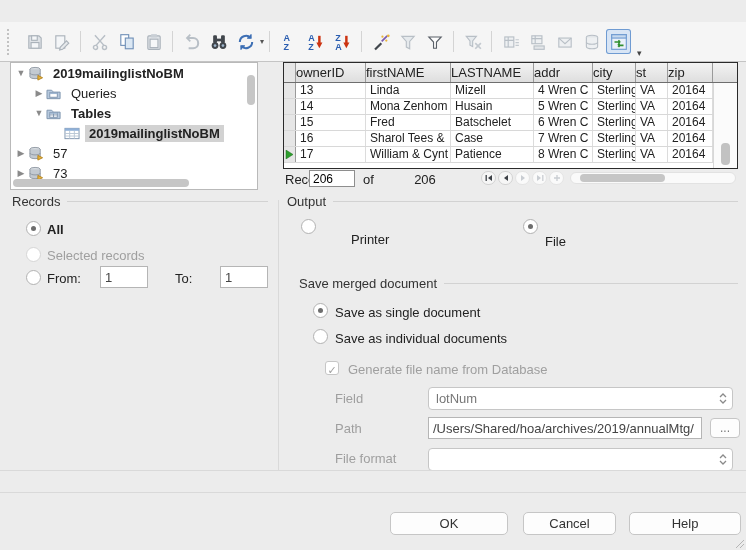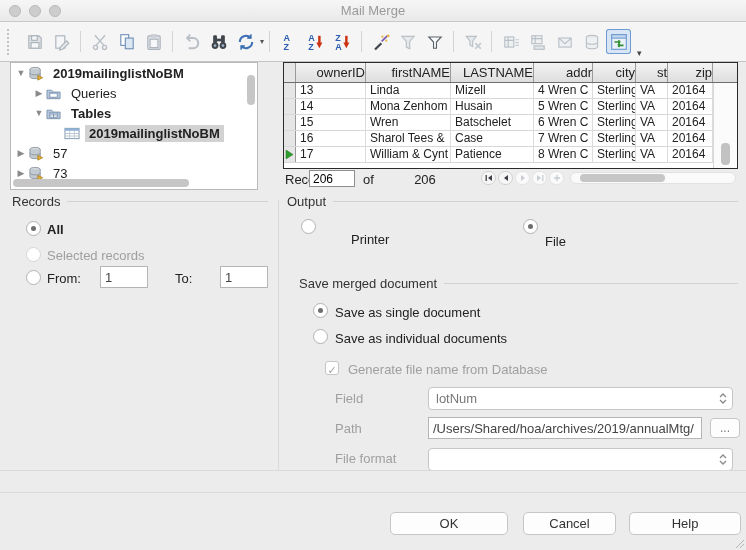--- a/index.html
+++ b/index.html
@@ -31,21 +31,21 @@
   .tree-label{font-size:13px;padding:1px 4px;}
   .tree-label.bold{font-weight:bold;}
   .tree-label.selected{background:#d2d2d2;}
   .tree-vthumb{position:absolute;right:2px;top:12px;width:8px;height:30px;background:#c6c6c6;border-radius:4px;}
   .tree-hthumb{position:absolute;left:2px;bottom:2px;height:8px;width:176px;background:#c6c6c6;border-radius:4px;}
 
   
   .grid{position:absolute;left:283px;top:62px;width:455px;height:107px;background:#fff;border:1px solid #2a2a2a;box-sizing:border-box;}
   .grid-header{display:flex;height:20px;background:linear-gradient(#f3f3f3,#dedede);border-bottom:1px solid #6e6e6e;box-sizing:border-box;}
   .gh-corner{width:12px;border-right:1px solid #9a9a9a;background:#e6e6e6;box-sizing:border-box;flex:none;}
-  .gh-cell{border-right:1px solid #9a9a9a;box-sizing:border-box;text-align:right;line-height:19px;font-size:13px;overflow:hidden;white-space:nowrap;flex:none;}
+  .gh-cell{border-right:1px solid #9a9a9a;box-sizing:border-box;text-align:left;line-height:19px;font-size:13px;overflow:hidden;white-space:nowrap;flex:none;}
   .grid-row{display:flex;height:16px;border-bottom:1px solid #d8d8d8;box-sizing:border-box;}
   .gr-head{width:12px;background:#e6e6e6;border-right:1px solid #9a9a9a;box-sizing:border-box;display:flex;align-items:center;justify-content:center;flex:none;}
   .gr-head svg{width:9px;height:9px;}
   .gr-cell{border-right:1px solid #dcdcdc;box-sizing:border-box;padding-left:4px;font-size:12px;line-height:15px;white-space:nowrap;overflow:hidden;flex:none;}
   .grid-vscroll{position:absolute;right:0;top:20px;bottom:0;width:24px;border-left:1px solid #d8d8d8;background:#fbfbfb;box-sizing:border-box;}
   .grid-vthumb{position:absolute;left:7px;bottom:3px;width:9px;height:22px;background:#c2c2c2;border-radius:4px;}
 
   
   .record-bar{position:absolute;left:283px;top:169px;width:455px;height:20px;font-size:13px;}
   .rb-label{position:absolute;left:2px;top:3px;}
@@ -82,28 +82,20 @@
 
   .btn{position:absolute;height:23px;background:#fdfdfd;border:1px solid #c6c6c6;border-radius:5px;text-align:center;line-height:21px;font-size:13px;color:#333;box-sizing:border-box;}
 
   .resize-grip{position:absolute;right:2px;bottom:2px;width:10px;height:10px;}
 </style>
 </head>
 <body>
 
 <div class="window">
 
-  <div class="titlebar">
-    <div class="traffic">
-      <div class="light"></div>
-      <div class="light"></div>
-      <div class="light"></div>
-    </div>
-    <div class="title">Mail Merge</div>
-  </div>
 
   <div class="toolbar" id="toolbar">
       <div class="tb-handle"></div>
       <div class="tb-btn disabled">
         <span>
           <svg viewBox="0 0 16 16">
             <path d="M2.5 2.5h9l2 2v9h-11z" fill="#dfe3e7" stroke="#aab2ba"></path>
             <rect x="5" y="2.5" width="5" height="4" fill="#f4f6f8" stroke="#aab2ba"></rect>
             <rect x="4.5" y="8.5" width="7" height="5" fill="#f4f6f8" stroke="#aab2ba"></rect>
           </svg>
@@ -394,21 +386,21 @@
         <div class="gr-cell" style="width:85px">Mona Zenhom</div>
         <div class="gr-cell" style="width:83px">Husain</div>
         <div class="gr-cell" style="width:59px">5 Wren C</div>
         <div class="gr-cell" style="width:43px">Sterling</div>
         <div class="gr-cell" style="width:32px">VA</div>
         <div class="gr-cell" style="width:45px">20164</div>
       </div>
       <div class="grid-row">
         <div class="gr-head"></div>
         <div class="gr-cell" style="width:70px">15</div>
-        <div class="gr-cell" style="width:85px">Wren</div>
+        <div class="gr-cell" style="width:85px">Fred</div>
         <div class="gr-cell" style="width:83px">Batschelet</div>
         <div class="gr-cell" style="width:59px">6 Wren C</div>
         <div class="gr-cell" style="width:43px">Sterling</div>
         <div class="gr-cell" style="width:32px">VA</div>
         <div class="gr-cell" style="width:45px">20164</div>
       </div>
       <div class="grid-row">
         <div class="gr-head"></div>
         <div class="gr-cell" style="width:70px">16</div>
         <div class="gr-cell" style="width:85px">Sharol Tees &amp;</div>

